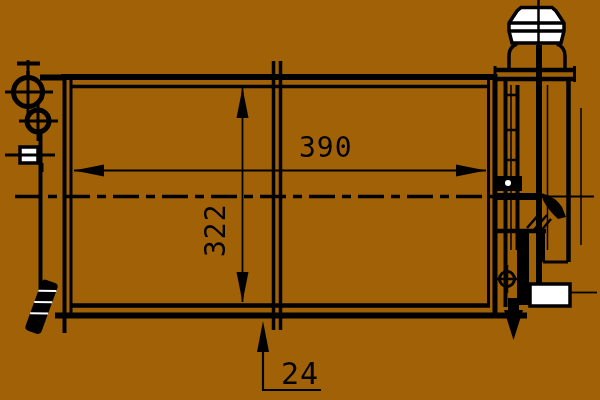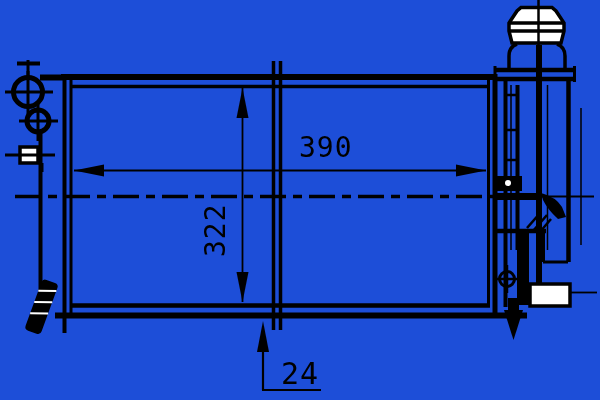--- a/index.html
+++ b/index.html
@@ -1,19 +1,19 @@
 <!DOCTYPE html>
 <html><head>
 <meta charset="utf-8">
 <style>
   html,body{margin:0;padding:0;background:#fff;}
   .canvas{
     position:relative;
     width:600px;height:400px;
-    background:#1d4ed8;
+    background:#a16207;
     overflow:hidden;
     font-family:"DejaVu Sans Mono","Liberation Mono",monospace;
   }
   svg{display:block;}
   .ln{stroke:#000;fill:none;stroke-linecap:butt;}
   .fill{fill:#000;stroke:none;}
   .wfill{fill:#fff;stroke:#000;}
   .dim-text{
     font-family:"DejaVu Sans Mono","Liberation Mono",monospace;
     fill:#000;

